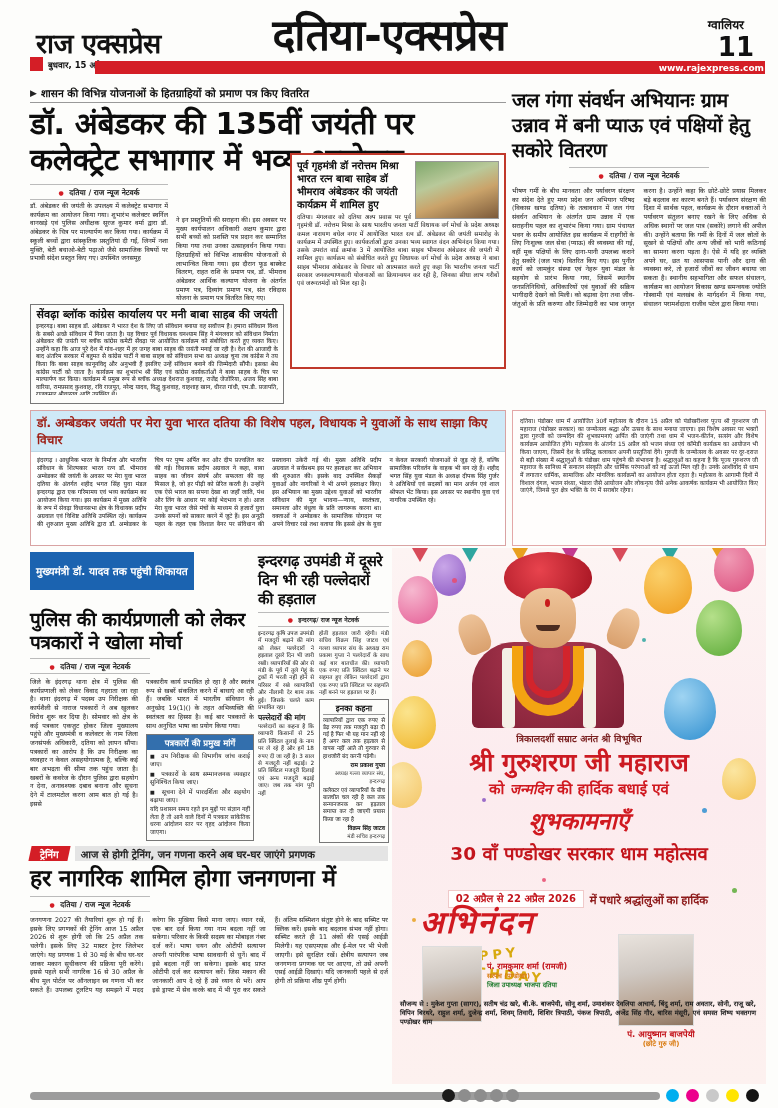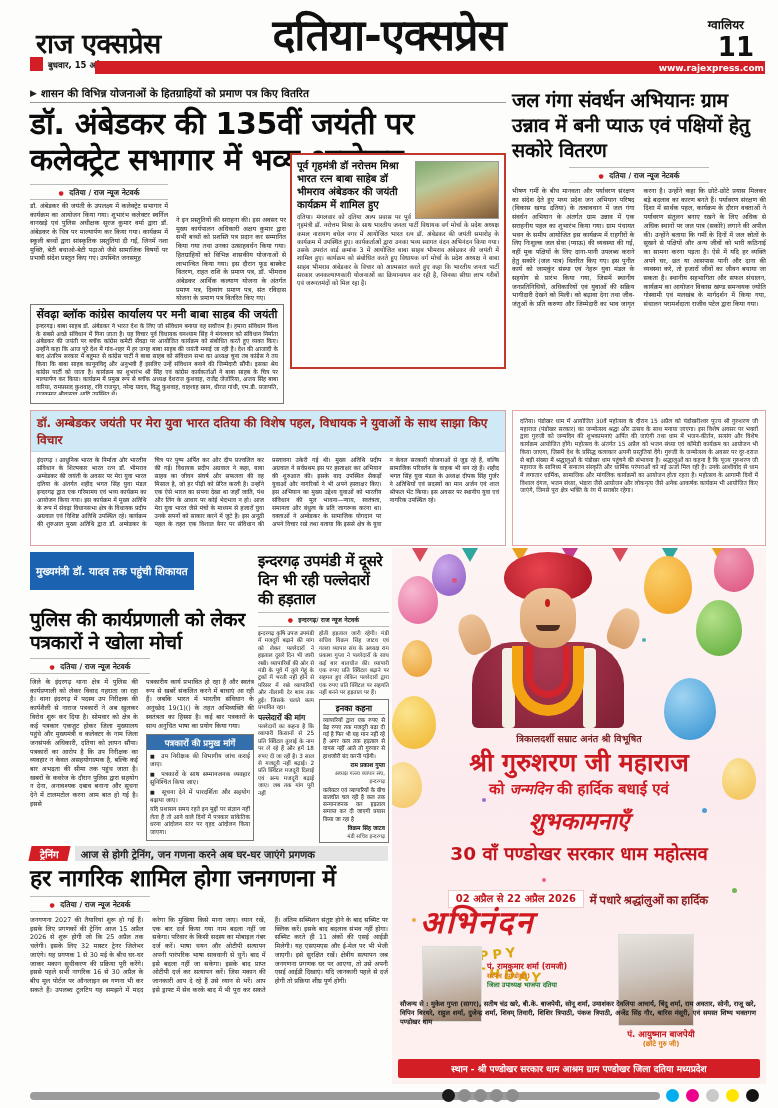--- a/index.html
+++ b/index.html
@@ -342,21 +342,20 @@
     </div>
     <div class="ad-photo ad-right-photo"></div>
     <div class="ad-right-cap">
       <div class="cap-name2">पं. आयुष्मान बाजपेयी</div>
       <div class="cap-role3">(छोटे गुरु जी)</div>
     </div>
 
     <div class="ad-courtesy-wide">
       <div class="ad-courtesy" style="position:static;width:356px;">सौजन्य से : मुकेश गुप्ता (सागर), सतीष चंद्र खरे, बी.के. बाजपेयी, सोनू शर्मा, उमाशंकर देवलिया आचार्य, बिंदु शर्मा, राम अवतार, सोनी, राजू खरे, विपिन बिरथरे, राहुल शर्मा, दुजेन्द्र शर्मा, शिवम् तिवारी, शिशिर त्रिपाठी, पंकज त्रिपाठी, अजेंद्र सिंह गौर, बारिस मंसूरी, एवं समस्त शिष्य भक्तगण पण्डोखर धाम</div>
     </div>
-    <div class="ad-venue">स्थान - श्री पण्डोखर सरकार धाम आश्रम ग्राम पण्डोखर जिला दतिया मध्यप्रदेश</div>
   </div>
 
   <div class="regbar"></div>
   <div class="regdot" style="left:442px;background:#1a1a1a;"></div>
   <div class="regdot" style="left:458px;background:#8d8d8d;"></div>
   <div class="regdot" style="left:474px;background:#8d8d8d;"></div>
   <div class="regdot" style="left:490px;background:#8d8d8d;"></div>
   <div class="regdot" style="left:506px;background:#8d8d8d;"></div>
   <div class="regdot" style="left:666px;background:#00aeef;"></div>
   <div class="regdot" style="left:686px;background:#ec008c;"></div>

